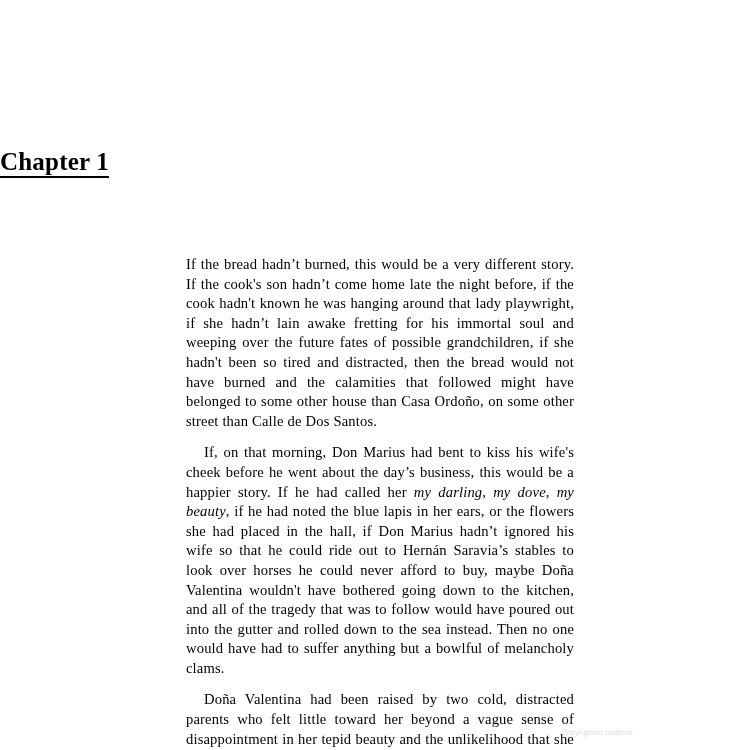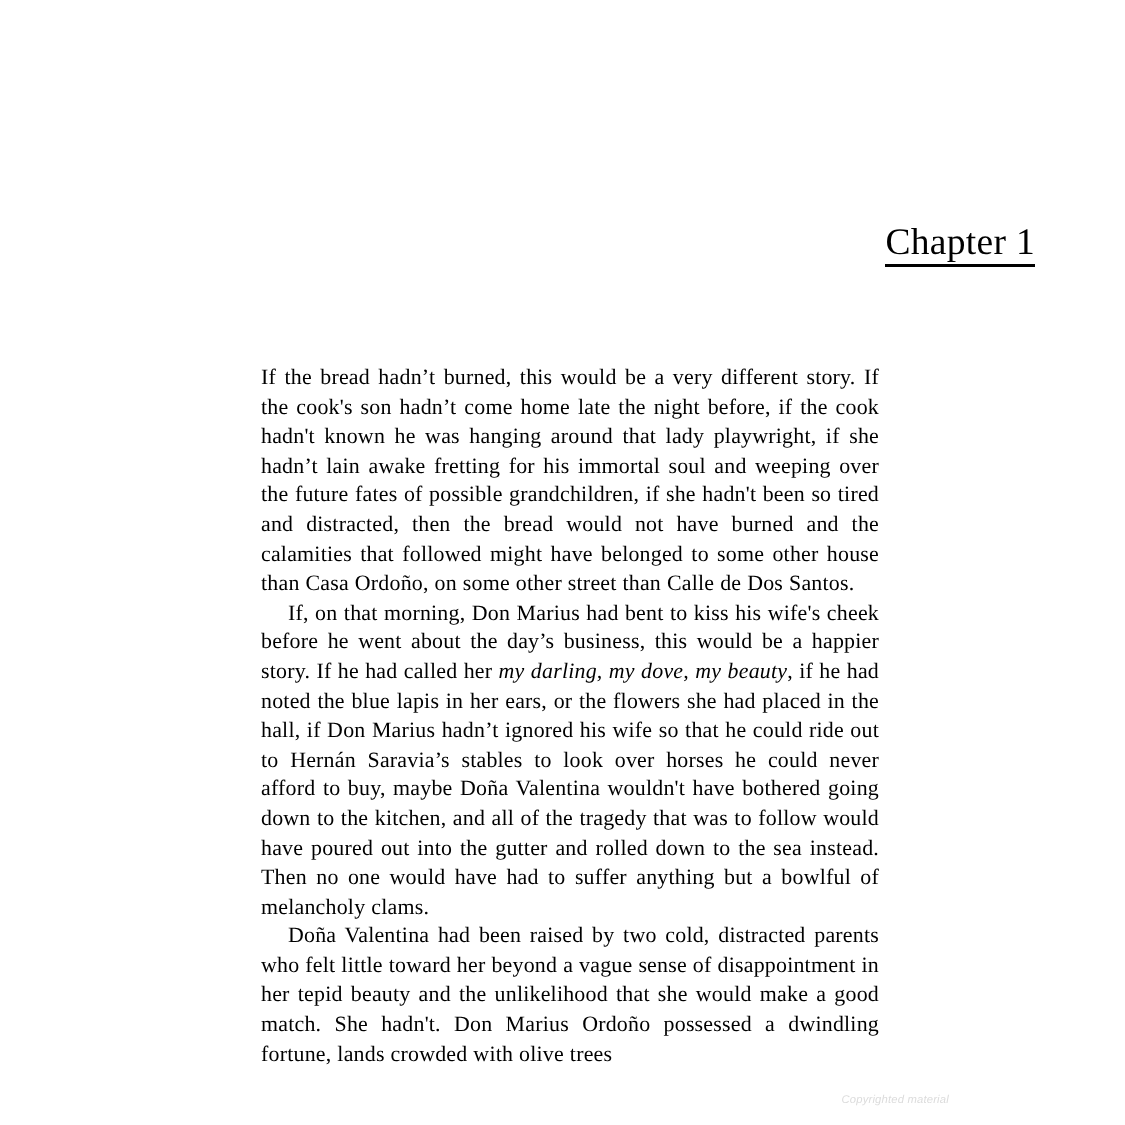--- a/index.html
+++ b/index.html
@@ -21,41 +21,41 @@
     width: 750px;
     height: 750px;
     box-sizing: border-box;
   }
 
   .chapter-heading {
     position: absolute;
     top: 131px;
     left: 0;
     width: 690px;
-    text-align: right;
+    text-align: left;
     font-size: 25px;
-    font-weight: normal;
+    font-weight: bold;
     letter-spacing: 0.2px;
     line-height: 1.1;
   }
   .chapter-heading .heading-text {
     display: inline-block;
     border-bottom: 2.2px solid #000;
     padding-bottom: 1px;
   }
 
   .text-column {
     position: absolute;
     top: 243px;
     left: 174px;
     width: 412px;
   }
 
   .body-paragraph {
-    margin: 0;
+    margin: 12px;
     text-align: justify;
     text-justify: inter-word;
     font-size: 14.6px;
     line-height: 19.6px;
     letter-spacing: 0.01em;
     word-spacing: 0.01em;
     hyphens: none;
   }
   .body-paragraph.indented {
     text-indent: 18px;

